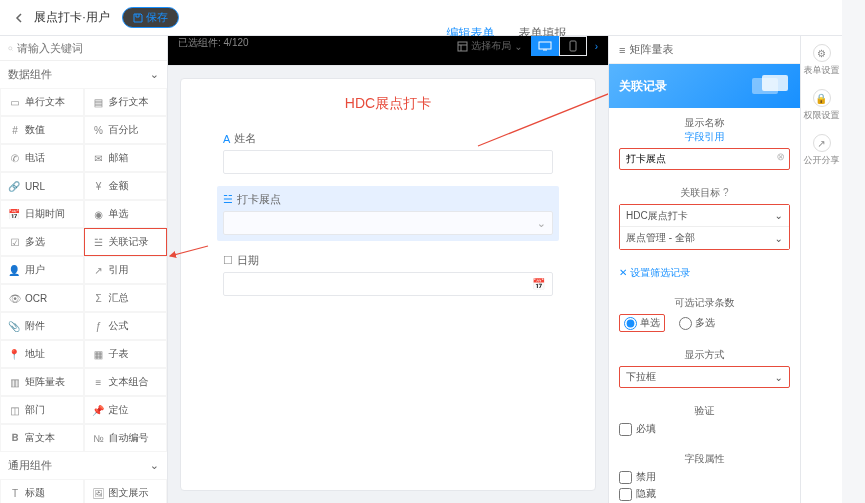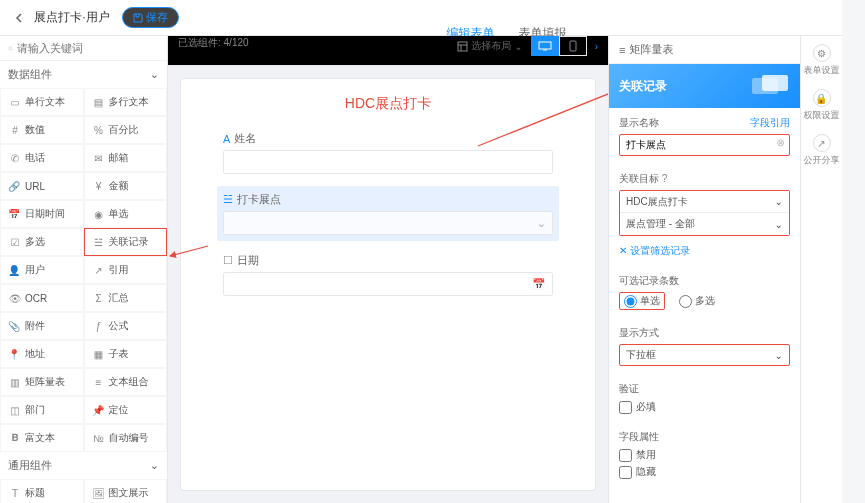--- a/index.html
+++ b/index.html
@@ -38,27 +38,27 @@
 .field { margin-bottom: 12px; }
 .field-label { font-size: 11px; color: #666; margin-bottom: 4px; display: flex; align-items: center; gap: 4px; }
 .field-input { width: 100%; border: 1px solid #e5e7eb; border-radius: 2px; height: 24px; padding: 0 6px; font-size: 11px; background: #fff; }
 .field.selected { background: #e6f0ff; padding: 6px; border-radius: 2px; margin: 0 -6px 12px; }
 .field.selected .field-input { background: #fafbff; display:flex; align-items:center; justify-content:flex-end; color:#aaa; }
 
 .rightpanel { width: 192px; background: #fff; border-left: 1px solid #e5e7eb; display: flex; flex-direction: column; overflow-y:auto; }
 .rp-head { padding: 6px 10px; font-size: 11px; color: #666; border-bottom: 1px solid #f0f0f0; display: flex; align-items: center; gap: 4px; }
 .rp-banner { background: linear-gradient(135deg,#56b4ff,#1890ff); color: #fff; padding: 10px; font-size: 12px; font-weight: 600; display:flex; align-items:center; justify-content: space-between; }
 .rp-section { padding: 8px 10px; font-size: 10px; }
-.rp-label { color: #666; margin-bottom: 4px; display: flex; justify-content: space-between; align-items: center; }
+.rp-label { color: #666; margin-bottom: 4px; display: flex; align-items: center; flex-direction: column; }
 .rp-label a { color: #1890ff; font-size: 10px; text-decoration:none; cursor:pointer; }
 .rp-input { width: 100%; border: 1px solid #e74c3c; height: 22px; padding: 0 6px; font-size: 10px; border-radius: 2px; }
 .rp-select-group { border: 1px solid #e74c3c; border-radius:2px; }
 .rp-select { width: 100%; border: none; border-bottom:1px solid #eee; height: 22px; padding: 0 6px; font-size: 10px; background:#fff; display:flex; align-items:center; justify-content:space-between; color:#555; cursor:pointer; }
 .rp-select:last-child{border-bottom:none;text-align:right;}
-.rp-link { color: #1890ff; font-size: 10px; margin-top: 8px; display: inline-block; cursor:pointer; }
+.rp-link { color: #1890ff; font-size: 10px; margin-top: 16px; display: inline-block; cursor:pointer; }
 .radio-row { display: flex; gap: 14px; align-items: center; }
 .radio-row label { display: flex; align-items: center; gap: 3px; font-size: 10px; color: #555; }
 .radio-row input { accent-color: #1890ff; }
 .radio-hl { border: 1px solid #e74c3c; padding: 1px 4px; border-radius:2px; }
 .rp-plain-select{ border:1px solid #e74c3c; height:22px; display:flex; align-items:center; justify-content:space-between; padding:0 6px; font-size:10px; color:#555; border-radius:2px; cursor:pointer;}
 .chk-row{display:flex;align-items:center;gap:4px;font-size:10px;color:#555;margin-top:3px;}
 
 .rightrail { width: 42px; background: #fff; border-left: 1px solid #e5e7eb; display: flex; flex-direction: column; align-items: center; padding-top: 8px; gap: 12px; font-size: 9px; color: #888; }
 .rail-item { display: flex; flex-direction: column; align-items: center; gap: 2px; cursor: pointer; }
 .rail-ico { width: 18px; height: 18px; border: 1px solid #ddd; border-radius: 50%; display:flex; align-items:center; justify-content:center; font-size:10px; color:#888; }

